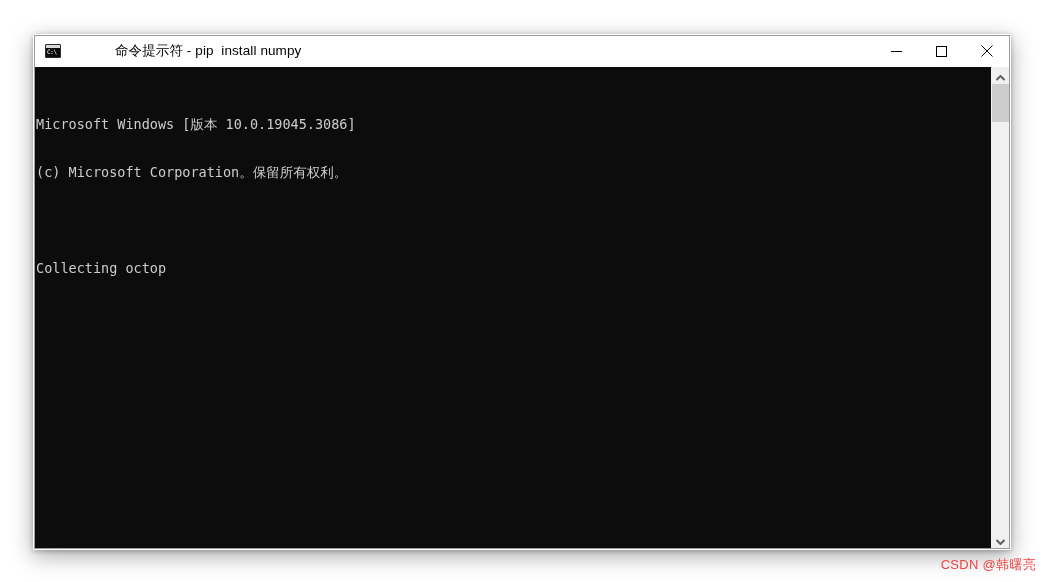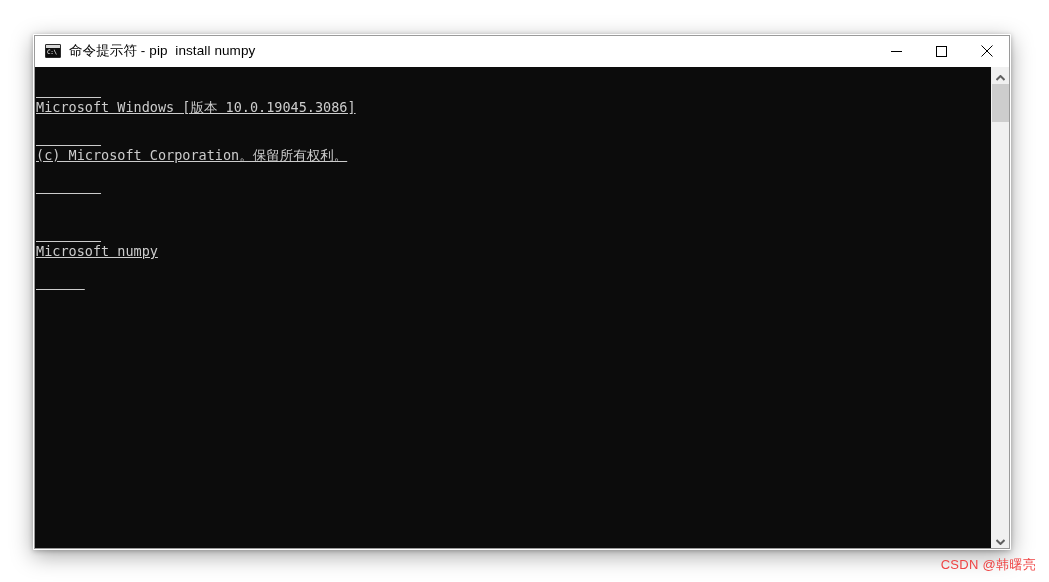--- a/index.html
+++ b/index.html
@@ -50,20 +50,21 @@
 
   
   #title-bar {
     height: 30px;
     min-height: 30px;
     background: #ffffff;
     display: flex;
     align-items: center;
     position: relative;
     border-bottom: 1px solid #ffffff;
+    gap: 46px;
   }
   #title-icon {
     width: 16px;
     height: 14px;
     margin-left: 10px;
     margin-right: 8px;
     background: #0c0c0c;
     border: 1px solid #2b2b2b;
     border-radius: 1px;
     position: relative;
@@ -124,25 +125,24 @@
     min-height: 0;
     position: relative;
   }
   #console-text {
     flex: 1 1 auto;
     background: #0c0c0c;
     color: #cccccc;
     font-family: "DejaVu Sans Mono", monospace;
     font-size: 13.5px;
     line-height: 16px;
-    padding: 0 0 0 1px;
+    padding: 17px 0 0 1px;
     white-space: pre;
     overflow: hidden;
     letter-spacing: 0px;
-    text-decoration: underline;
   }
   .console-line {
     height: 16px;
     white-space: pre;
   }
 
   
   #console-scrollbar {
     width: 17px;
     min-width: 17px;
@@ -233,21 +233,21 @@
 
       </div>
     </div>
 
     <div id="console-area">
 
       <div id="console-text">
         <div class="console-line">Microsoft Windows [版本 10.0.19045.3086]</div>
         <div class="console-line">(c) Microsoft Corporation。保留所有权利。</div>
         <div class="console-line"></div>
-        <div class="console-line">Microsoft numpy</div>
+        <div class="console-line">Collecting octop</div>
       </div>
 
       <div id="console-scrollbar">
 
         <div class="scroll-arrow" id="scroll-up">
           <span>
             <svg width="9" height="6" viewBox="0 0 9 6">
               <path d="M0.5 5 L4.5 1 L8.5 5" fill="none" stroke="#606060" stroke-width="2"></path>
             </svg>
           </span>

